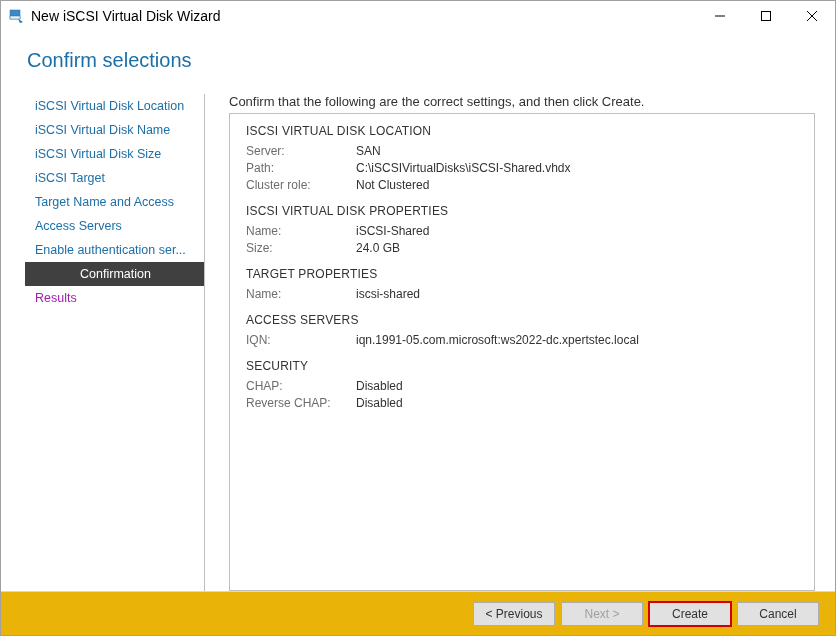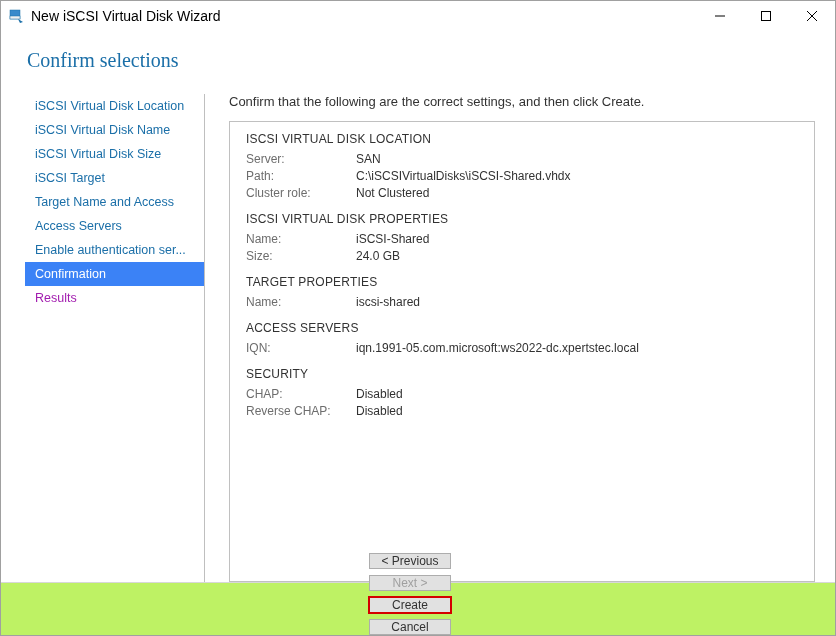--- a/index.html
+++ b/index.html
@@ -4,36 +4,36 @@
 <style>
   * { box-sizing: border-box; }
   html, body { margin: 0; padding: 0; font-family: "Segoe UI", Arial, sans-serif; font-size: 12px; color: #323232; background: #fff; }
   .window { width: 836px; height: 636px; border: 1px solid #a0a0a0; display: flex; flex-direction: column; background: #fff; }
   .titlebar { height: 30px; display: flex; align-items: center; padding-left: 8px; }
   .titlebar-icon { width: 16px; height: 16px; display: inline-flex; align-items: center; justify-content: center; margin-right: 6px; }
   .titlebar-title { font-size: 14px; color: #000; }
   .titlebar-controls { margin-left: auto; display: flex; }
   .titlebar-btn { width: 46px; height: 30px; display: flex; align-items: center; justify-content: center; }
   .titlebar-btn svg { display: block; }
-  .header { padding: 18px 0 22px 26px; font-family: Liberation Serif, serif; }
+  .header { padding: 18px 0 22px 26px; }
   .header h1 { margin: 0; font-weight: 400; font-size: 20px; color: #1b6fa8; }
   .body { flex: 1; display: flex; padding-left: 8px; padding-right: 20px; }
   .sidebar { width: 180px; border-right: 1px solid #bfbfbf; display: flex; flex-direction: column; margin-left: 16px; }
   .step { padding: 5px 8px 5px 10px; font-size: 12.5px; color: #1b6fa8; cursor: pointer; white-space: nowrap; overflow: hidden; text-overflow: ellipsis; }
-  .step.active { background: #3b82f6; color: #fff; }
+  .step.active { background: #404040; color: #fff; text-align: center; }
   .step.disabled { color: #a21caf; cursor: default; }
   .content { flex: 1; padding: 0 0 0 24px; display: flex; flex-direction: column; }
-  .instruction { font-size: 13px; color: #323232; margin-bottom: 12px; }
+  .instruction { font-size: 13px; color: #323232; margin-bottom: 4px; }
   .panel { border: 1px solid #c0c0c0; flex: 1; padding: 10px 16px 10px 16px; overflow: auto; }
   .section-title { font-size: 12px; color: #323232; margin-top: 12px; margin-bottom: 6px; letter-spacing: 0.2px; }
   .section-title:first-child { margin-top: 0; }
   .kv { display: flex; font-size: 12px; margin: 3px 0; }
   .kv .k { width: 110px; color: #6d6d6d; }
   .kv .v { color: #323232; }
-  .footer { height: 53px; border-top: 1px solid #d8d8d8; background: #bef264; display: flex; align-items: center; justify-content: flex-end; padding-right: 16px; gap: 6px; flex-direction: column; }
+  .footer { height: 44px; border-top: 1px solid #d8d8d8; background: #eab308; display: flex; align-items: center; justify-content: flex-end; padding-right: 16px; gap: 6px; }
   .btn { min-width: 82px; height: 24px; border: 1px solid #adadad; background: #e1e1e1; font-size: 12px; color: #323232; display: inline-flex; align-items: center; justify-content: center; padding: 0 10px; cursor: pointer; }
   .btn.disabled { color: #a0a0a0; cursor: default; }
   .btn.highlight { outline: 2px solid #d40000; outline-offset: -1px; }
 </style>
 </head>
 <body>
 
 <div class="window">
   <div class="titlebar">
     <span class="titlebar-icon">

